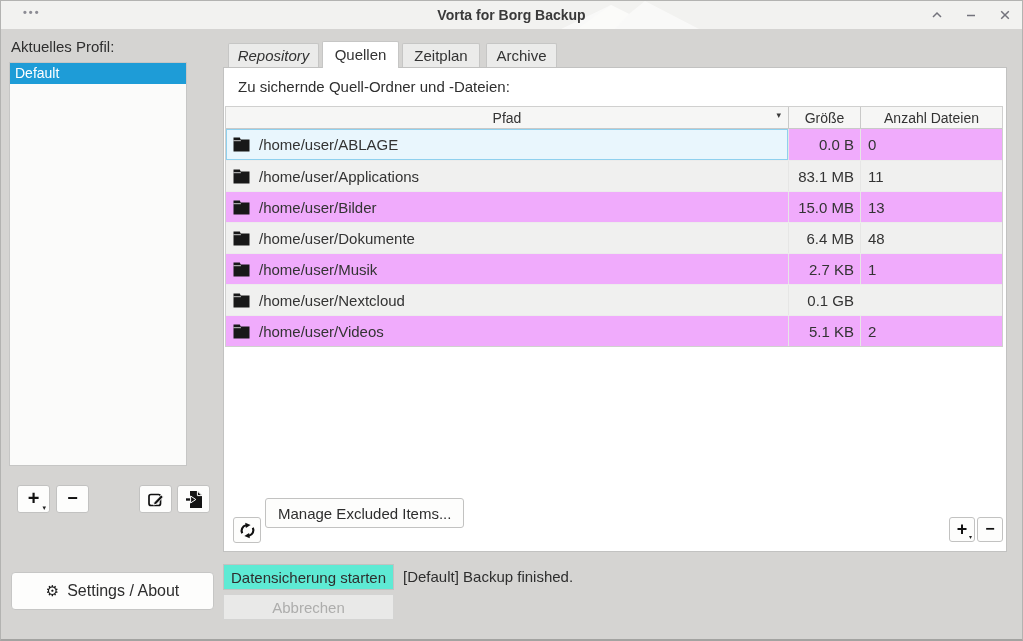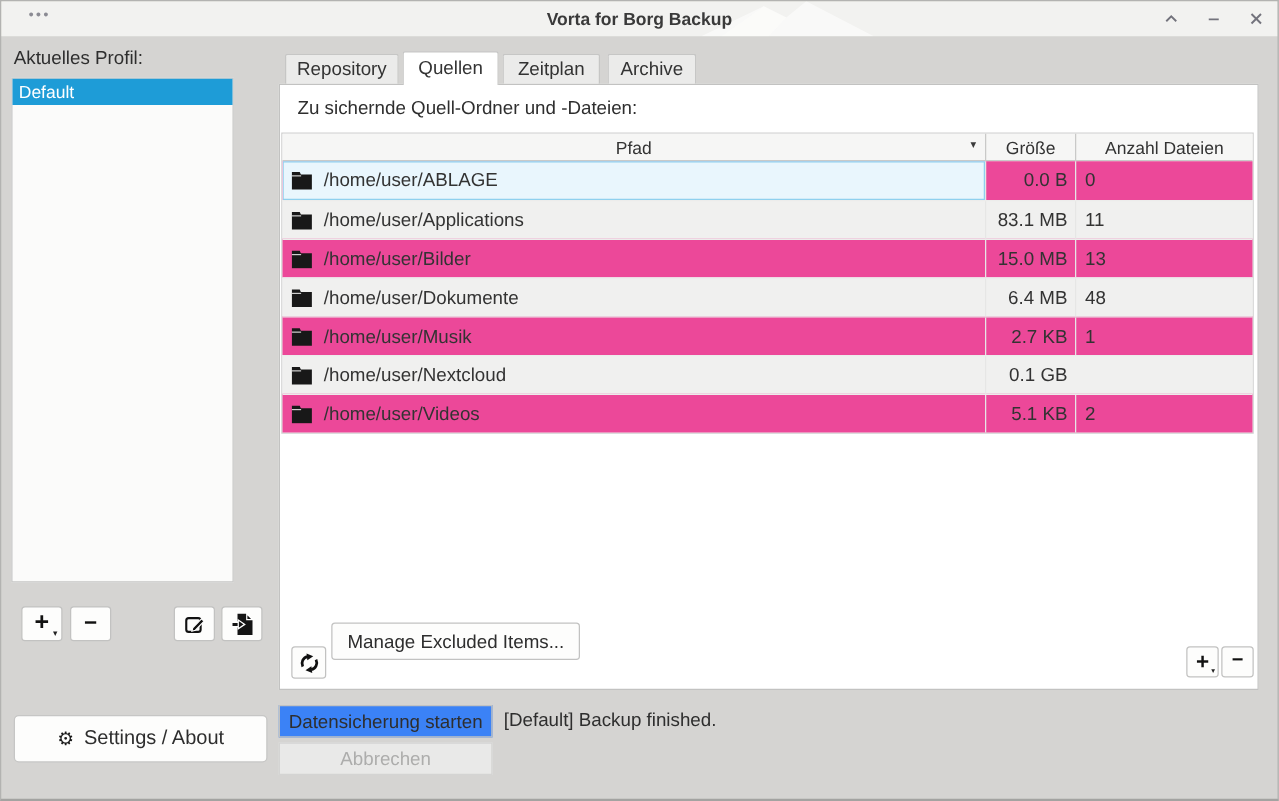--- a/index.html
+++ b/index.html
@@ -40,35 +40,35 @@
     display: flex; align-items: center; justify-content: center; gap: 8px;
     font-size: 16px; color: #2e2e2e;
   }
   .gear { font-family: "DejaVu Sans", sans-serif; font-size: 15px; color: #1a1a1a; }
   
   .tab {
     position: absolute; background: #ebebea; border: 1px solid #c6c6c5; border-bottom: none;
     border-top-left-radius: 2px; border-top-right-radius: 2px;
     font-size: 15px; text-align: center; color: #333; z-index: 2; cursor: default;
   }
-  #tab-repository { left: 227px; top: 42px; width: 91px; height: 24px; line-height: 23px; }
+  #tab-repository { left: 227px; top: 42px; width: 91px; height: 24px; line-height: 23px; font-style: italic; }
   #tab-quellen    { left: 321px; top: 40px; width: 77px; height: 27px; line-height: 26px; background: #fff; z-index: 3; }
   #tab-zeitplan   { left: 401px; top: 42px; width: 78px; height: 24px; line-height: 23px; }
   #tab-archive    { left: 485px; top: 42px; width: 71px; height: 24px; line-height: 23px; }
   
   .panel { position: absolute; left: 222px; top: 66px; width: 784px; height: 485px; background: #fff; border: 1px solid #c2c2c1; z-index: 1; padding-left: 41px; }
   .src-heading { position: absolute; left: 14px; top: 10px; font-size: 15px; color: #2e2e2e; }
   .table { position: absolute; left: 1px; top: 38px; width: 778px; border: 1px solid #d0d0cf; background: #fff; }
   .thead { display: flex; height: 22px; background: #f6f6f5; border-bottom: 1px solid #c9c9c8; font-size: 14px; color: #333; }
   .th { display: flex; align-items: center; justify-content: center; height: 100%; cursor: default; }
   .th-path { width: 562px; position: relative; }
   .th-size { width: 72px; border-left: 1px solid #c9c9c8; }
   .th-count { width: 142px; border-left: 1px solid #c9c9c8; }
   .sort { position: absolute; right: 7px; top: 3px; font-size: 9px; color: #3a3a3a; }
-  .trow { display: flex; height: 31px; font-size: 15px; background: #ec4899; }
+  .trow { display: flex; height: 31px; font-size: 15px; background: #f0abfc; }
   .trow.alt { background: var(--alt-row-bg, #f0f0ef); }
   .trow + .trow { border-top: 1px solid #ececeb; }
   .td { display: flex; align-items: center; height: 100%; }
   .td-path { width: 562px; padding-left: 7px; gap: 9px; }
   .td-size { width: 72px; justify-content: flex-end; padding-right: 6px; border-left: 1px solid #e6e6e5; }
   .td-count { width: 142px; padding-left: 7px; border-left: 1px solid #e6e6e5; }
   .trow.sel .td-path { background: var(--selected-row-bg, #e9f6fd); box-shadow: inset 0 0 0 1px var(--selected-row-border, #8fd0ee); }
   .panel-toolbar-btn {
     position: absolute; background: #fdfdfc; border: 1px solid #c2c2c1; border-radius: 3px;
     display: flex; align-items: center; justify-content: center; cursor: default;
@@ -76,21 +76,21 @@
   #btn-refresh { left: 9px; top: 449px; width: 28px; height: 26px; }
   #btn-manage-excluded { left: 41px; top: 430px; height: 30px; padding: 0 12px; font-size: 15px; color: #2e2e2e; }
   #btn-add-source { left: 725px; top: 449px; width: 26px; height: 25px; }
   #btn-remove-source { left: 753px; top: 449px; width: 26px; height: 25px; }
   #btn-add-source .plus { font-size: 18px; font-weight: bold; color: #111; line-height: 1; margin-top: -2px; }
   #btn-add-source .caret { position: absolute; right: 2px; bottom: 1px; font-size: 6px; color: #222; line-height: 1; }
   #btn-remove-source .minus { font-size: 16px; font-weight: bold; color: #111; line-height: 1; margin-top: -1px; }
   
   .start-btn {
     position: absolute; left: 222px; top: 563px; width: 171px; height: 26px;
-    background: #3b82f6; border: 1px solid #c2c2c1;
+    background: #5eead4; border: 1px solid #c2c2c1;
     font-size: 15px; color: #2e2e2e; display: flex; align-items: center; justify-content: center;
   }
   .cancel-btn {
     position: absolute; left: 222px; top: 593px; width: 171px; height: 26px;
     background: #e9e9e8; border: 1px solid #d4d4d3;
     font-size: 15px; color: #adadac; display: flex; align-items: center; justify-content: center;
   }
   .status-text { position: absolute; left: 402px; top: 563px; height: 26px; line-height: 26px; font-size: 15px; color: #2e2e2e; }
 </style>
 </head>

